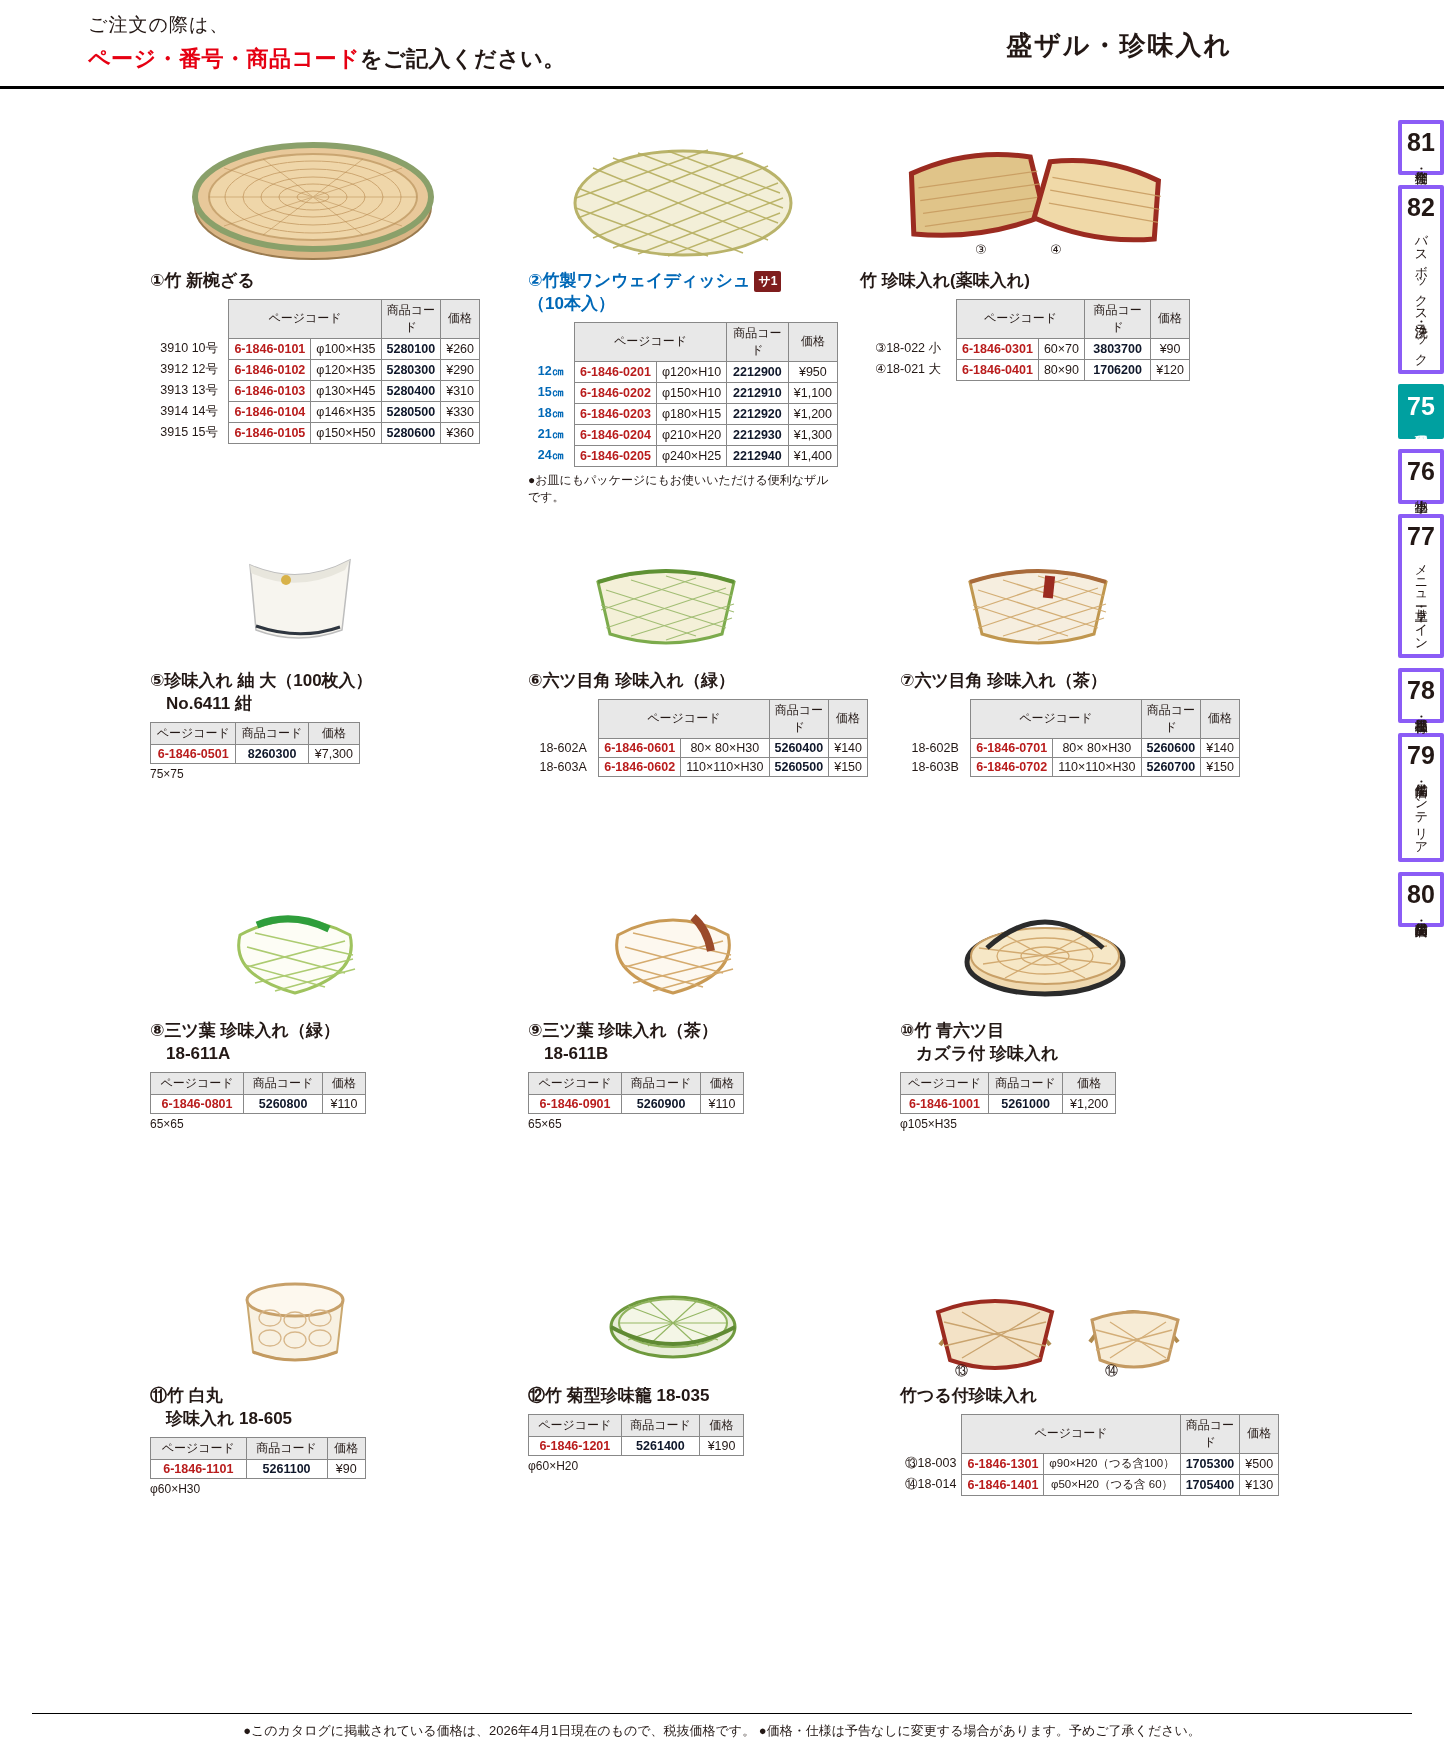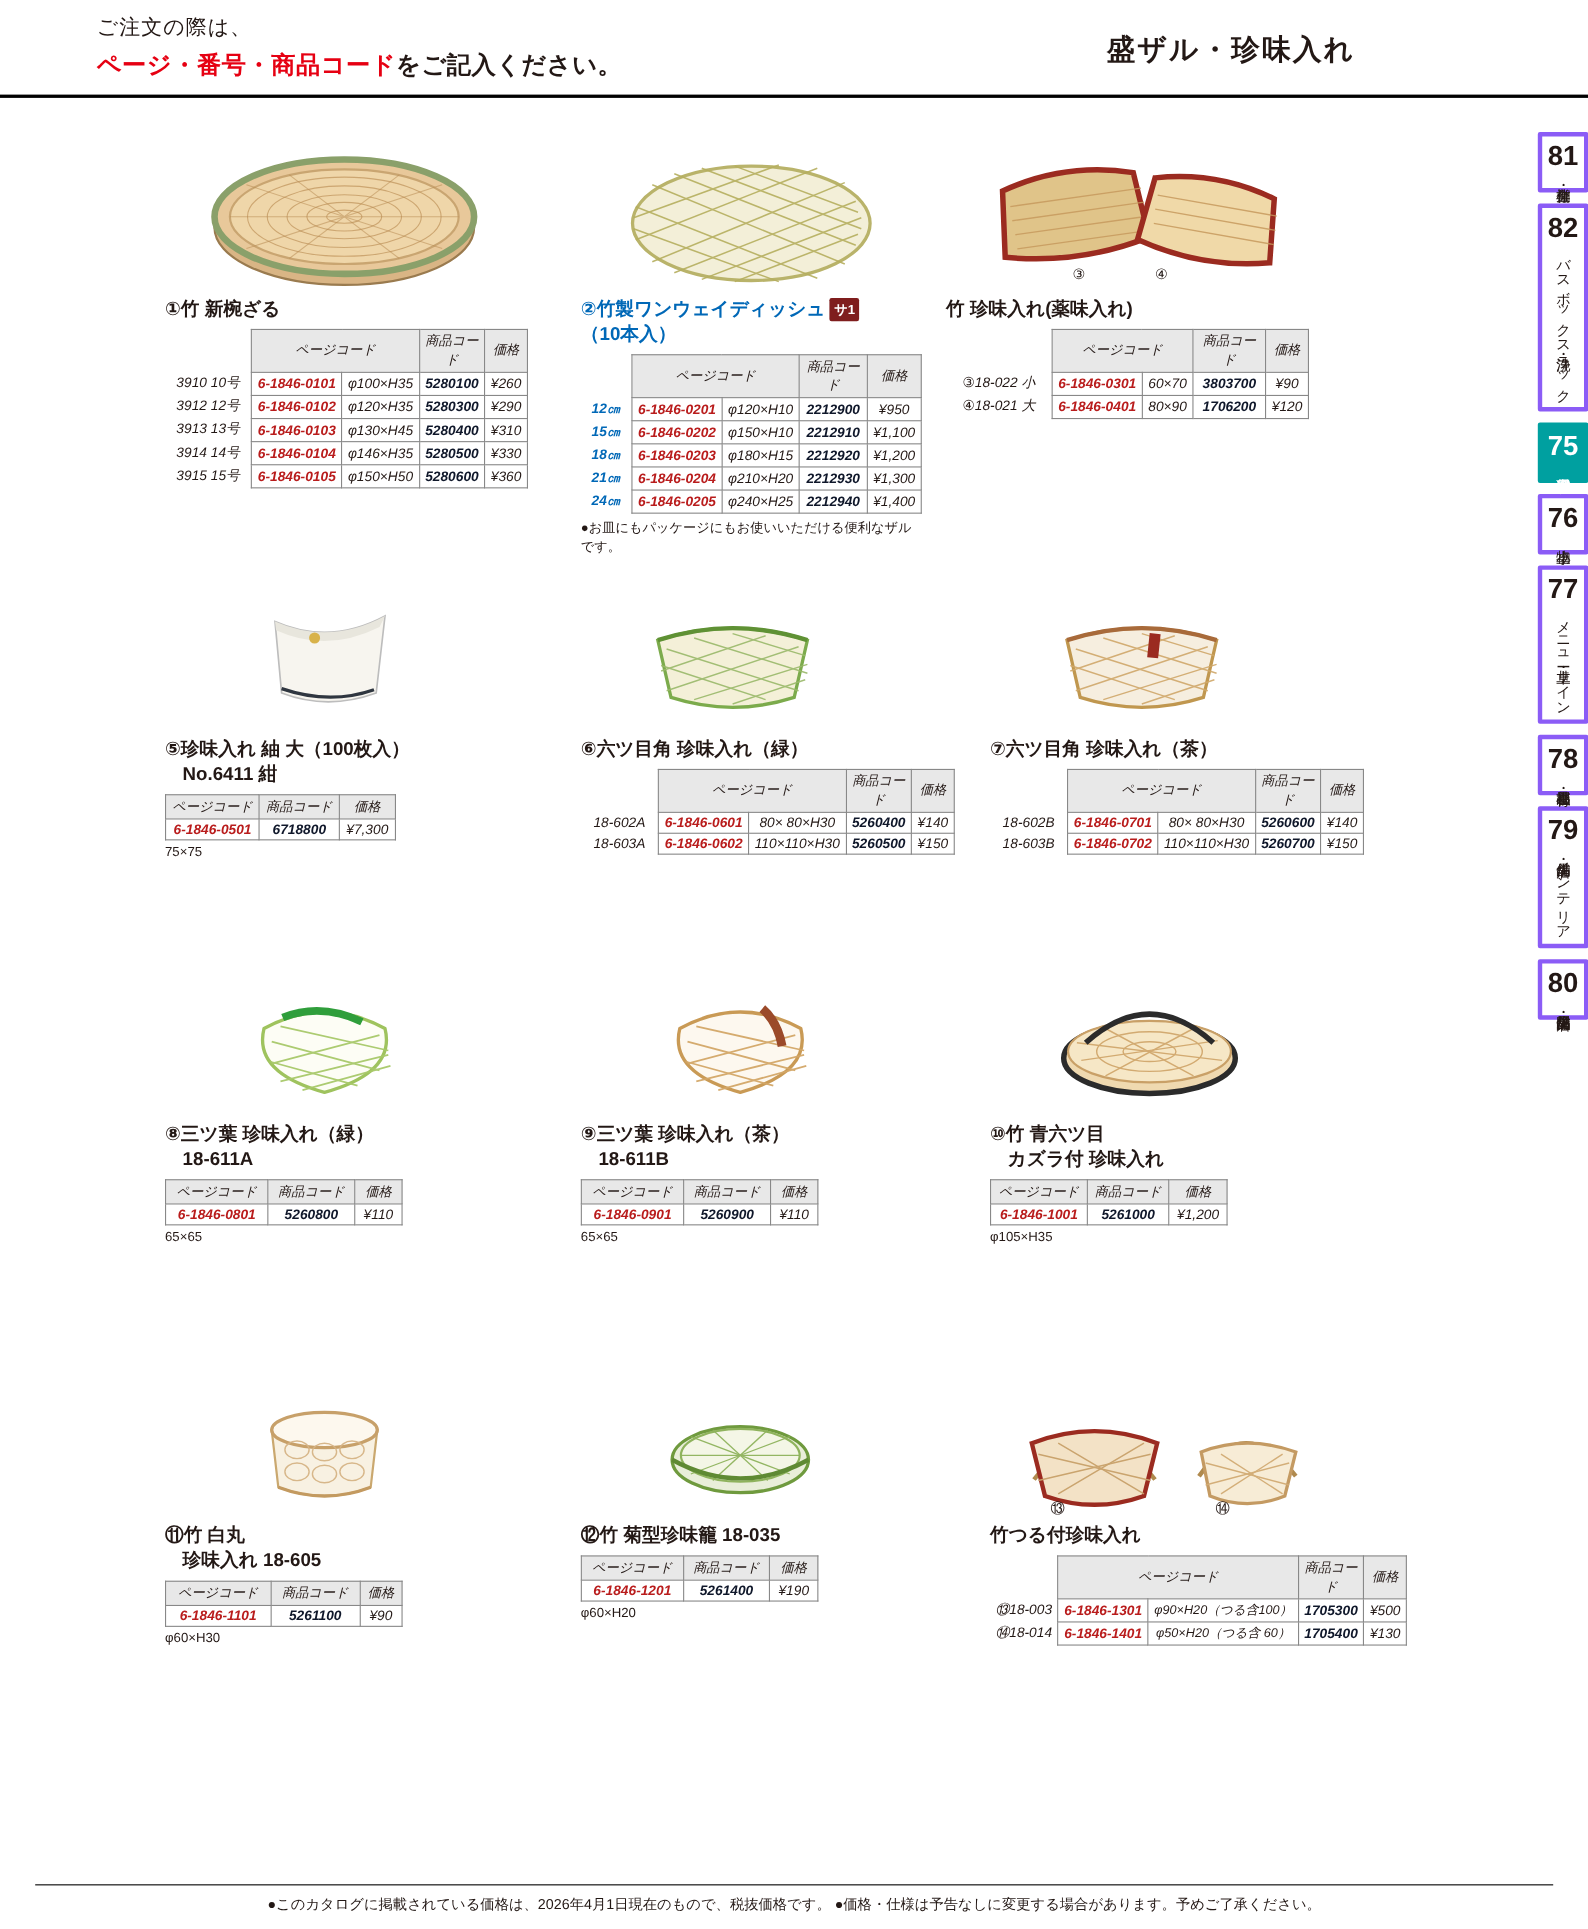--- a/index.html
+++ b/index.html
@@ -43,21 +43,21 @@
     font-size:13px;line-height:1.05;writing-mode:vertical-rl;text-orientation:upright;
     letter-spacing:0px;white-space:nowrap;
   }
   .tab.active{background:#00a0a0;border-color:#00a0a0;color:#fff;}
   .tab.active .num{color:#fff;}
 
   
   .item{position:absolute;}
   .cap{font-size:17px;font-weight:bold;line-height:1.35;}
   .cap.blue{color:#0068b7;}
-  table.spec{border-collapse:collapse;font-size:12.5px;font-style:italic;}
+  table.spec{border-collapse:collapse;font-size:12.5px;}
   table.spec th{
     background:#e8e8e8;border:1px solid #888;font-weight:normal;
     padding:2px 4px;font-size:12px;text-align:center;color:#231815;
   }
   table.spec td{border:1px solid #888;padding:2px 5px;text-align:center;white-space:nowrap;}
   td.code{color:#b91c1c;font-weight:bold;}
   td.pcode{color:#0f172a;font-weight:bold;}
   td.price{text-align:right;}
   td.nm{text-align:left;}
   .dim{font-size:12px;margin-top:3px;}
@@ -332,21 +332,21 @@
   </div>
   <table class="spec" style="margin-top:6px;width:210px;">
     <tbody>
         <tr>
       <th>ページコード</th>
       <th>商品コード</th>
       <th>価格</th>
     </tr>
     <tr>
       <td class="code">6-1846-0501</td>
-      <td class="pcode">6718800</td>
+      <td class="pcode">8260300</td>
       <td class="price">¥7,300</td>
     </tr>
   </tbody>
     </table>
   <div class="dim">75×75</div>
 </div>
 
 <div class="item" style="left:528px;top:545px;width:340px;">
   <div style="position:relative;height:125px;">
     <svg width="180" height="110" viewBox="0 0 180 110" style="position:absolute;left:48px;top:5px;">

